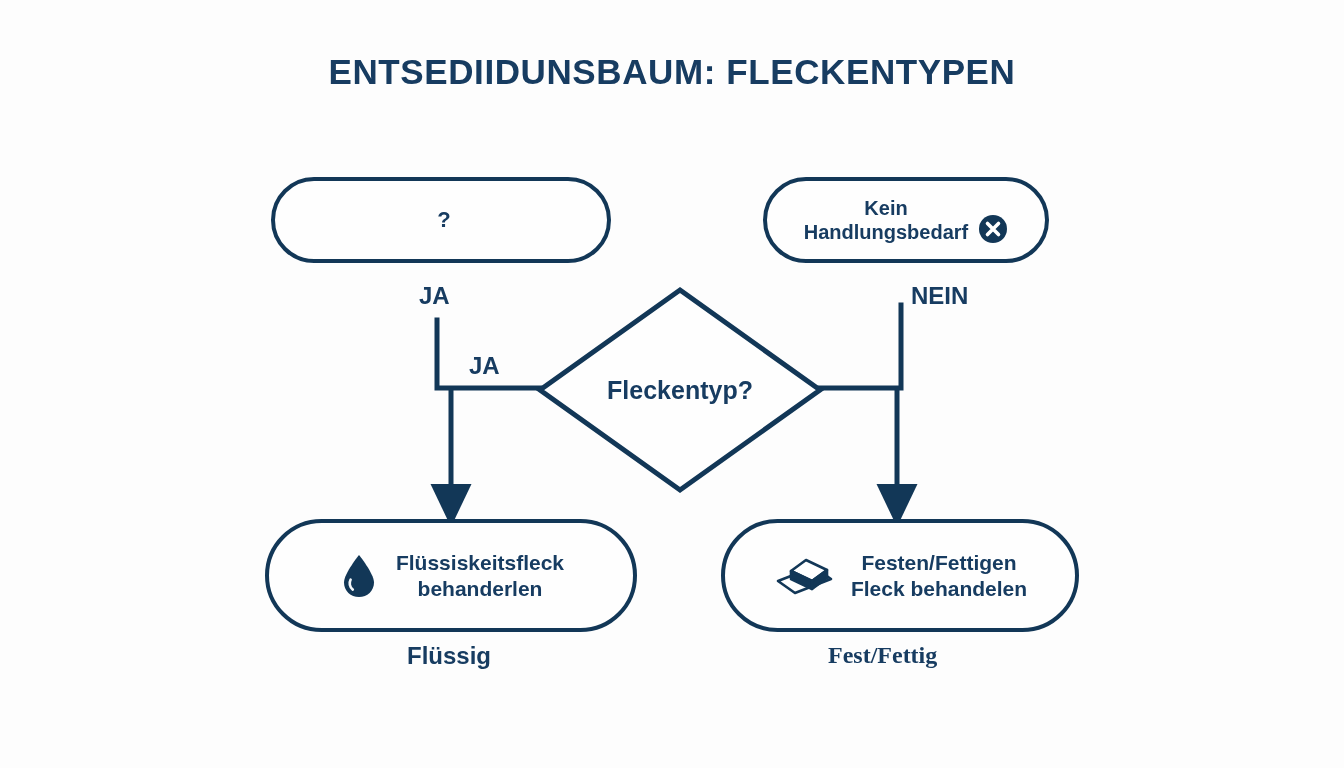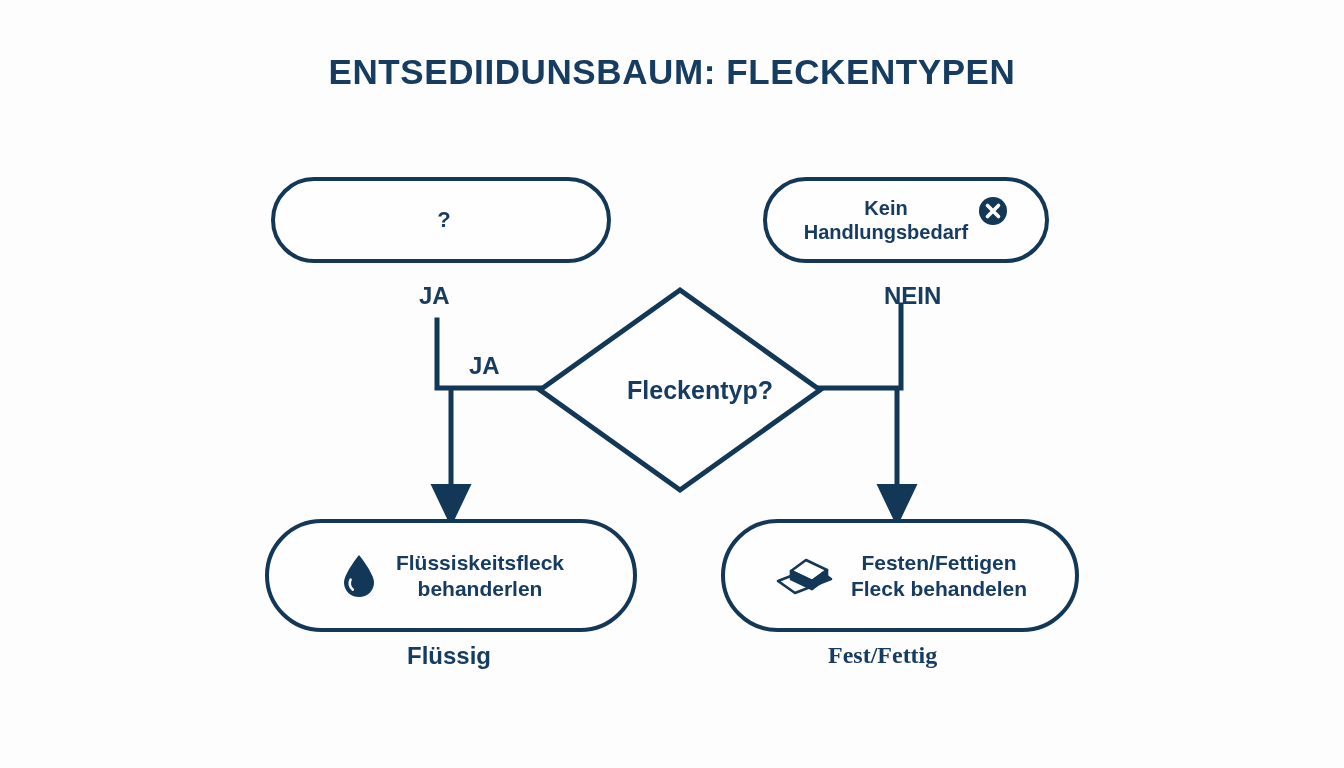--- a/index.html
+++ b/index.html
@@ -63,21 +63,21 @@
     align-items: center;
     gap: 26px;
     padding-left: 6px;
   }
   #node-none {
     left: 763px;  top: 177px;  width: 286px;  height: 86px;
     font-size: 20px;
   }
   #node-none .inner {
     display: flex;
-    align-items: flex-start;
+    align-items: flex-end;
     gap: 10px;
   }
   #node-liquid {
     left: 265px;  top: 519px;  width: 372px;  height: 113px;
     font-size: 21px;
   }
   #node-liquid .inner {
     display: flex;
     align-items: center;
     gap: 18px;
@@ -97,21 +97,21 @@
     white-space: pre-line;
   }
   .qmark {
     font-size: 22px;
     font-weight: bold;
     color: #173c61;
   }
   
   #node-decision {
     position: absolute;
-    left: 558px;
+    left: 538px;
     top: 288px;
     width: 284px;
     height: 204px;
   }
   #node-decision .dlabel {
     position: absolute;
     left: 0;
     top: 0;
     width: 284px;
     height: 204px;
@@ -125,21 +125,21 @@
   
   .edge-label {
     position: absolute;
     color: #173c61;
     font-weight: bold;
     font-size: 24px;
     white-space: nowrap;
   }
   #lbl-ja-top   { left: 419px; top: 282px; }
   #lbl-ja-mid   { left: 469px; top: 352px; }
-  #lbl-nein     { left: 884px; top: 282px; }
+  #lbl-nein     { left: 911px; top: 282px; }
   #lbl-fluessig { left: 407px; top: 642px; text-align: right; }
   #lbl-fest     { left: 828px; top: 642px; font-family: Liberation Serif, serif; }
   .icon-svg { display: block; }
 </style>
 </head>
 <body>
 
 <div id="canvas">
 
   <svg id="edges" viewBox="0 0 1344 768" xmlns="http://www.w3.org/2000/svg">

